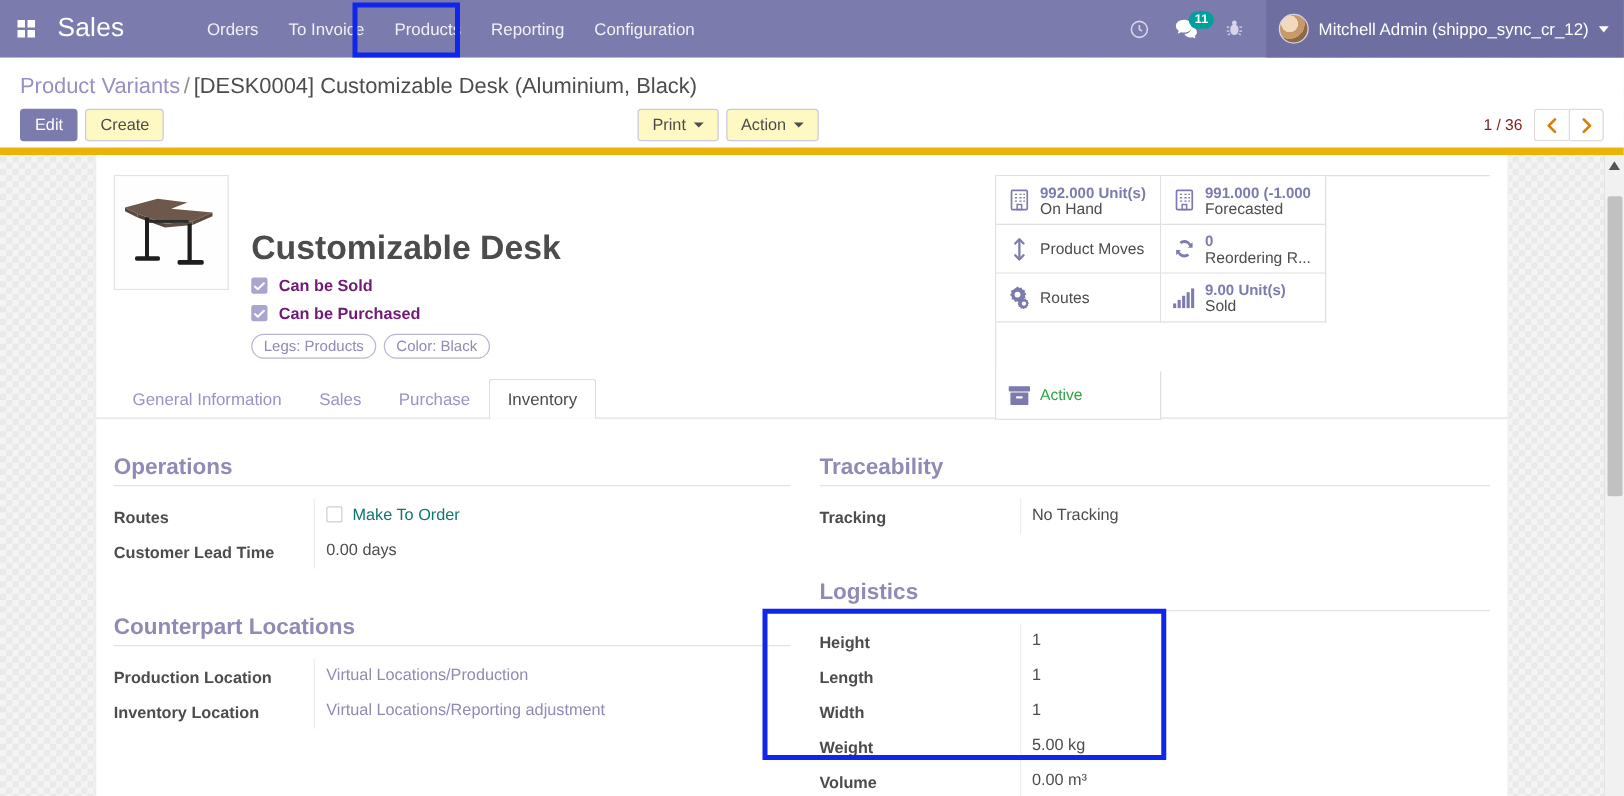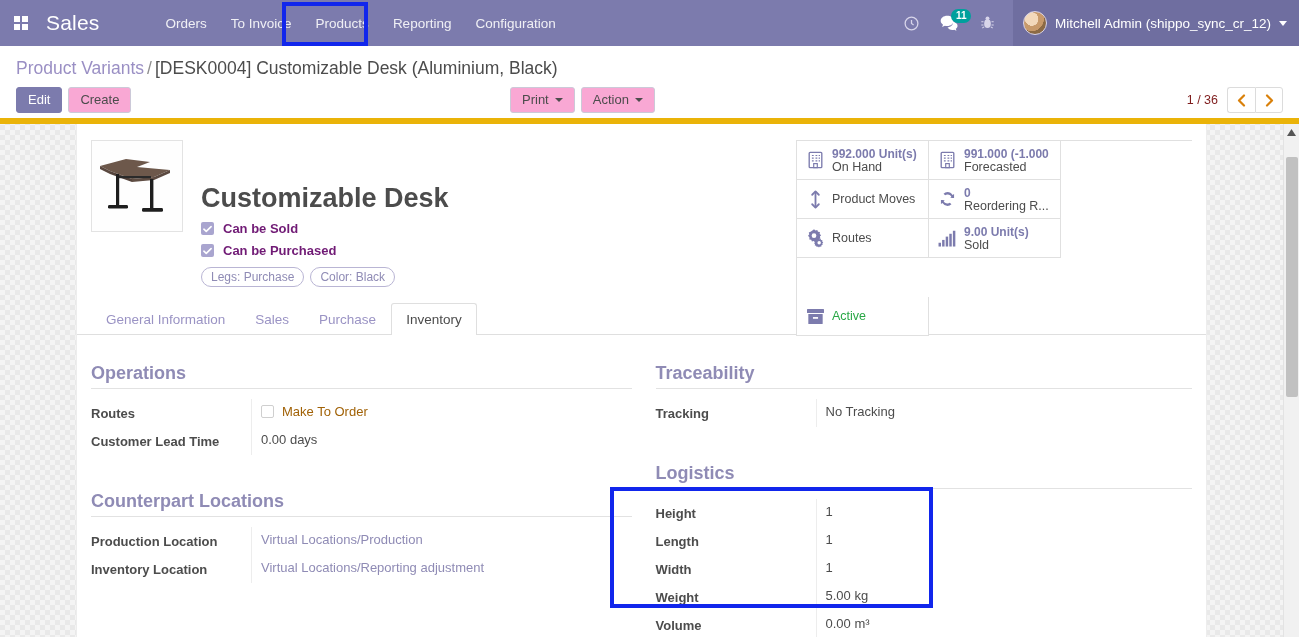--- a/index.html
+++ b/index.html
@@ -83,21 +83,21 @@
   .breadcrumb {
     position: absolute; left: 16px; top: 12px;
     font-size: 17.5px; color: #4c4c4c;
   }
   .breadcrumb a {
     color: #9a8fc4; text-decoration: none; cursor: pointer;
   }
   .breadcrumb .sep { color: #8f8f8f; padding: 0 3px; }
   .cp-buttons { position: absolute; left: 16px; top: 41px; display: flex; }
   .btn {
-    font-size: 13px; border: 1px solid #ccc9d8; background: #f9a8d4; color: #4c4c4c;
+    font-size: 13px; border: 1px solid #ccc9d8; background: #fef9c3; color: #4c4c4c;
     border-radius: 3px; padding: 4px 11px; cursor: pointer; margin-right: 6px;
     height: 26px; line-height: 16px;
   }
   .btn.primary { background: #7c7bad; border-color: #7c7bad; color: #fff; }
   .cp-mid { position: absolute; left: 510px; top: 41px; display: flex; }
   .btn-drop { display: inline-flex; align-items: center; }
   .btn-drop .car {
     margin-left: 6px; width: 0; height: 0;
     border-left: 4px solid transparent; border-right: 4px solid transparent;
     border-top: 4px solid #4c4c4c;
@@ -200,21 +200,21 @@
     width: 160px; flex: none; font-size: 13px; font-weight: bold; color: #4c4c4c;
     padding: 5px 0;
   }
   .fval {
     flex: 1; font-size: 13px; color: #4c4c4c; padding: 5px 0 5px 9px;
     border-left: 1px solid #ededed; min-height: 28px;
   }
   .fval.link { color: #8f8bb5; cursor: pointer; }
   .fval .cbwrap { display: flex; align-items: center; }
   .fval .cbwrap .chk { margin-right: 8px; }
-  .fval .cbwrap span { color: #a16207; font-size: 13px; }
+  .fval .cbwrap span { color: #0f766e; font-size: 13px; }
   .group-block { margin-bottom: 36px; }
 
   
   .hl-box {
     position: absolute; border: 4px solid #1126ec; pointer-events: none; z-index: 90;
   }
   #hl-products { left: 282px; top: 2px; width: 86px; height: 44px; }
   #hl-logistics { left: 610px; top: 487px; width: 323px; height: 121px; background: transparent; }
 
   
@@ -448,21 +448,21 @@
         <div class="chk-row">
           <span class="chk on">
             <svg width="9" height="8" viewBox="0 0 10 8" fill="none" stroke="#ffffff" stroke-width="1.8" stroke-linecap="round" stroke-linejoin="round">
                 <path d="M1 4.2 3.6 6.6 9 1.3"></path>
               </svg>
           </span>
           <span class="chk-label">Can be Purchased</span>
         </div>
 
         <div class="tags">
-          <span class="tag">Legs: Purchase</span>
+          <span class="tag">Legs: Products</span>
           <span class="tag">Color: Black</span>
         </div>
       </div>
     </div>
 
     <div class="tabs">
       <div class="tab">General Information</div>
       <div class="tab">Sales</div>
       <div class="tab">Purchase</div>
       <div class="tab active">Inventory</div>

